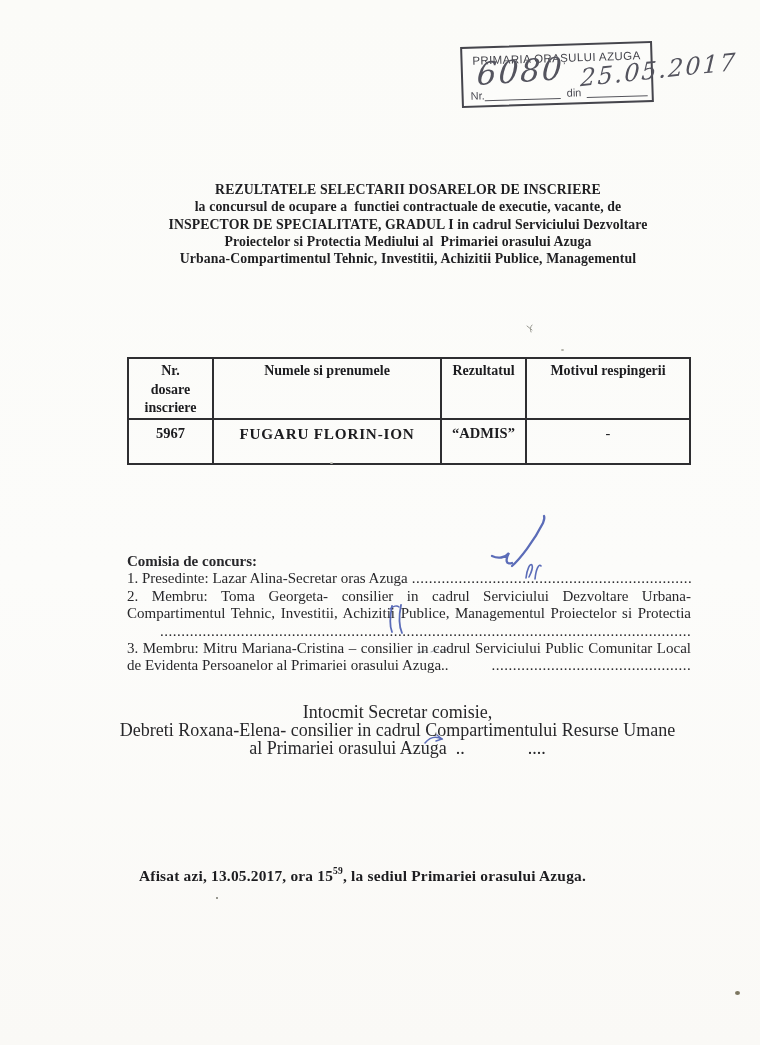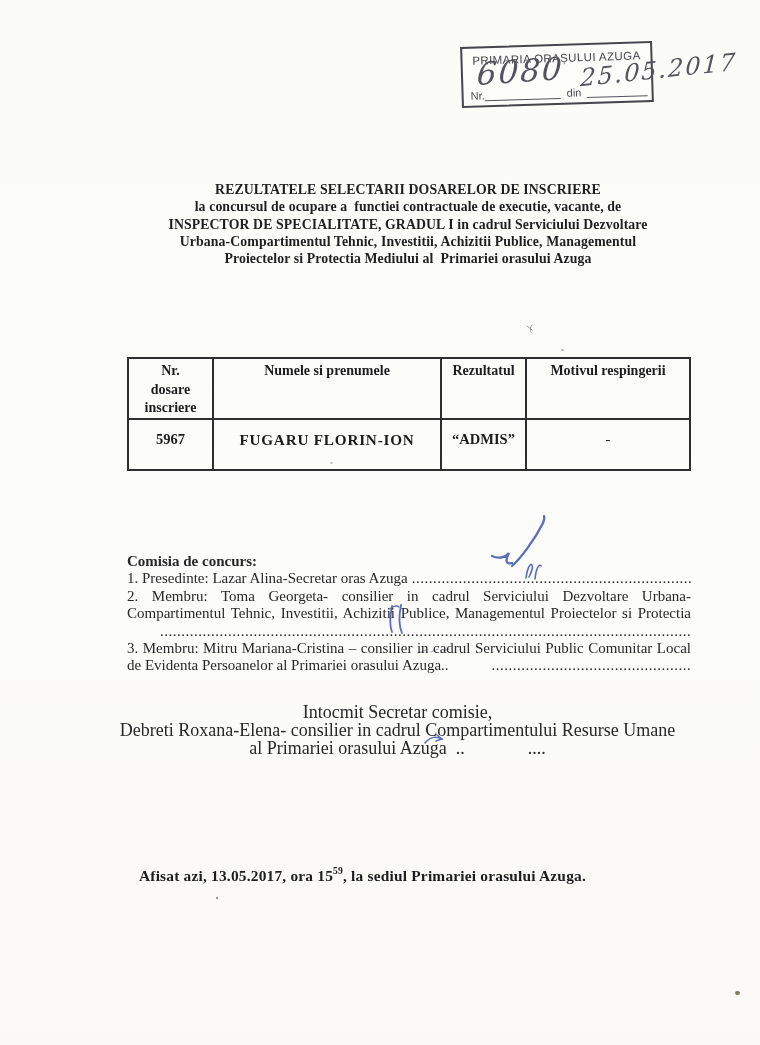--- a/index.html
+++ b/index.html
@@ -46,21 +46,21 @@
   .doc-table{
     position:absolute;left:127px;top:357px;width:562px;
     border-collapse:collapse;table-layout:fixed;color:#1c1c1f;
   }
   .doc-table th,.doc-table td{
     border:2px solid #2e2e31;text-align:center;vertical-align:top;
     padding:3px 2px 0 2px;overflow:hidden;
   }
   .col1{width:85px;}.col2{width:228px;}.col3{width:85px;}.col4{width:164px;}
   .doc-table th{font-size:14px;font-weight:bold;line-height:18.5px;height:55px;white-space:pre-line;}
-  .doc-table td{height:38px;font-size:14.5px;padding-top:11px;}
+  .doc-table td{height:38px;font-size:14.5px;padding-top:5px;}
   .doc-table td.b{font-weight:bold;}
   .doc-table td.name{font-size:15.2px;letter-spacing:0.8px;}
   
   .commission{
     position:absolute;left:127px;top:553px;width:564px;
     font-size:15px;line-height:17.4px;color:#28282b;
   }
   .c-head{font-weight:bold;}
   .c-just{text-align:justify;text-align-last:justify;white-space:normal;}
   .dotline{display:flex;}
@@ -99,22 +99,22 @@
       <span class="stamp-ul u2"></span>
     </div>
   </div>
   <div class="hw hw-nr">6080</div>
   <div class="hw hw-date">25.05.2017</div>
 
   <div class="title-block">
     <div class="title-line">REZULTATELE SELECTARII DOSARELOR DE INSCRIERE</div>
     <div class="title-line">la concursul de ocupare a  functiei contractuale de executie, vacante, de</div>
     <div class="title-line">INSPECTOR DE SPECIALITATE, GRADUL I in cadrul Serviciului Dezvoltare</div>
+    <div class="title-line">Proiectelor si Protectia Mediului al  Primariei orasului Azuga</div>
     <div class="title-line">Urbana-Compartimentul Tehnic, Investitii, Achizitii Publice, Managementul</div>
-    <div class="title-line">Proiectelor si Protectia Mediului al  Primariei orasului Azuga</div>
   </div>
 
   <svg class="ink" style="left:526px;top:324px" width="10" height="9" viewBox="0 0 10 9">
     <path d="M1,2 L6,6 M6,1 C4,3 4,6 5,8" stroke="#9a9a92" stroke-width="1" fill="none" stroke-linecap="round"></path>
   </svg>
   <span class="speck" style="left:561px;top:349px;width:3px;height:2px;background:#b0b0a8"></span>
 
   <table class="doc-table">
     <colgroup>
         <col class="col1">

